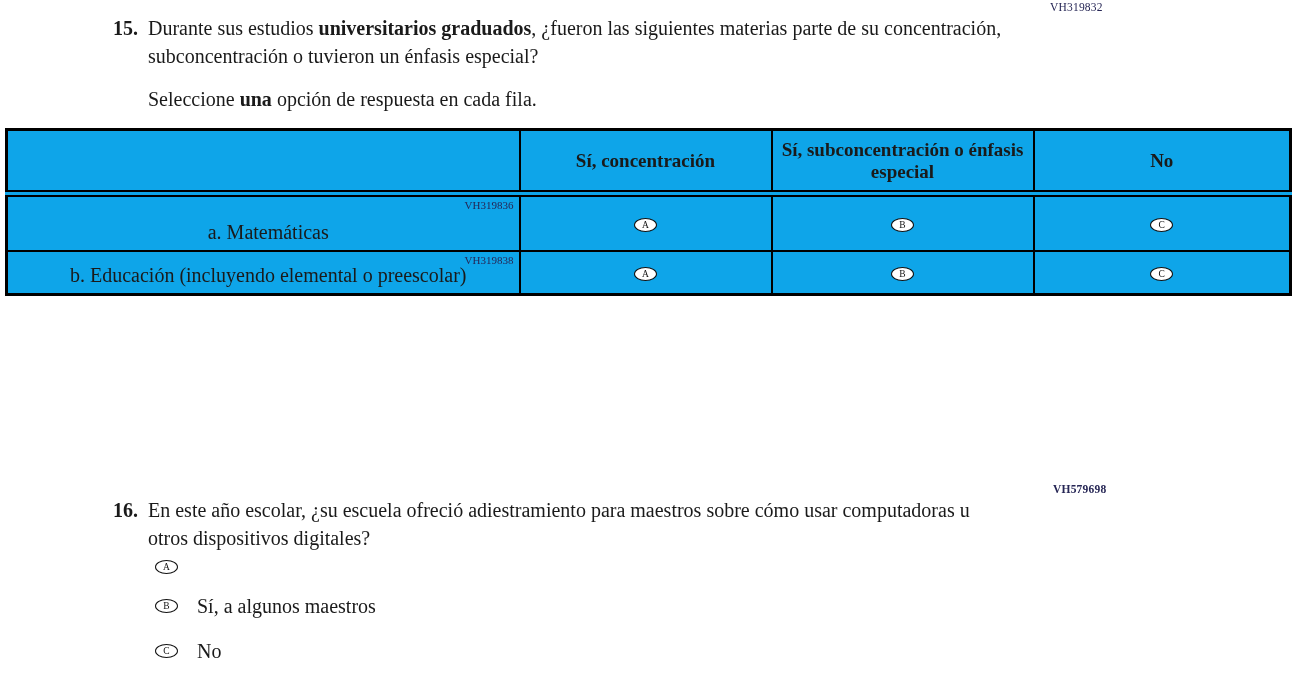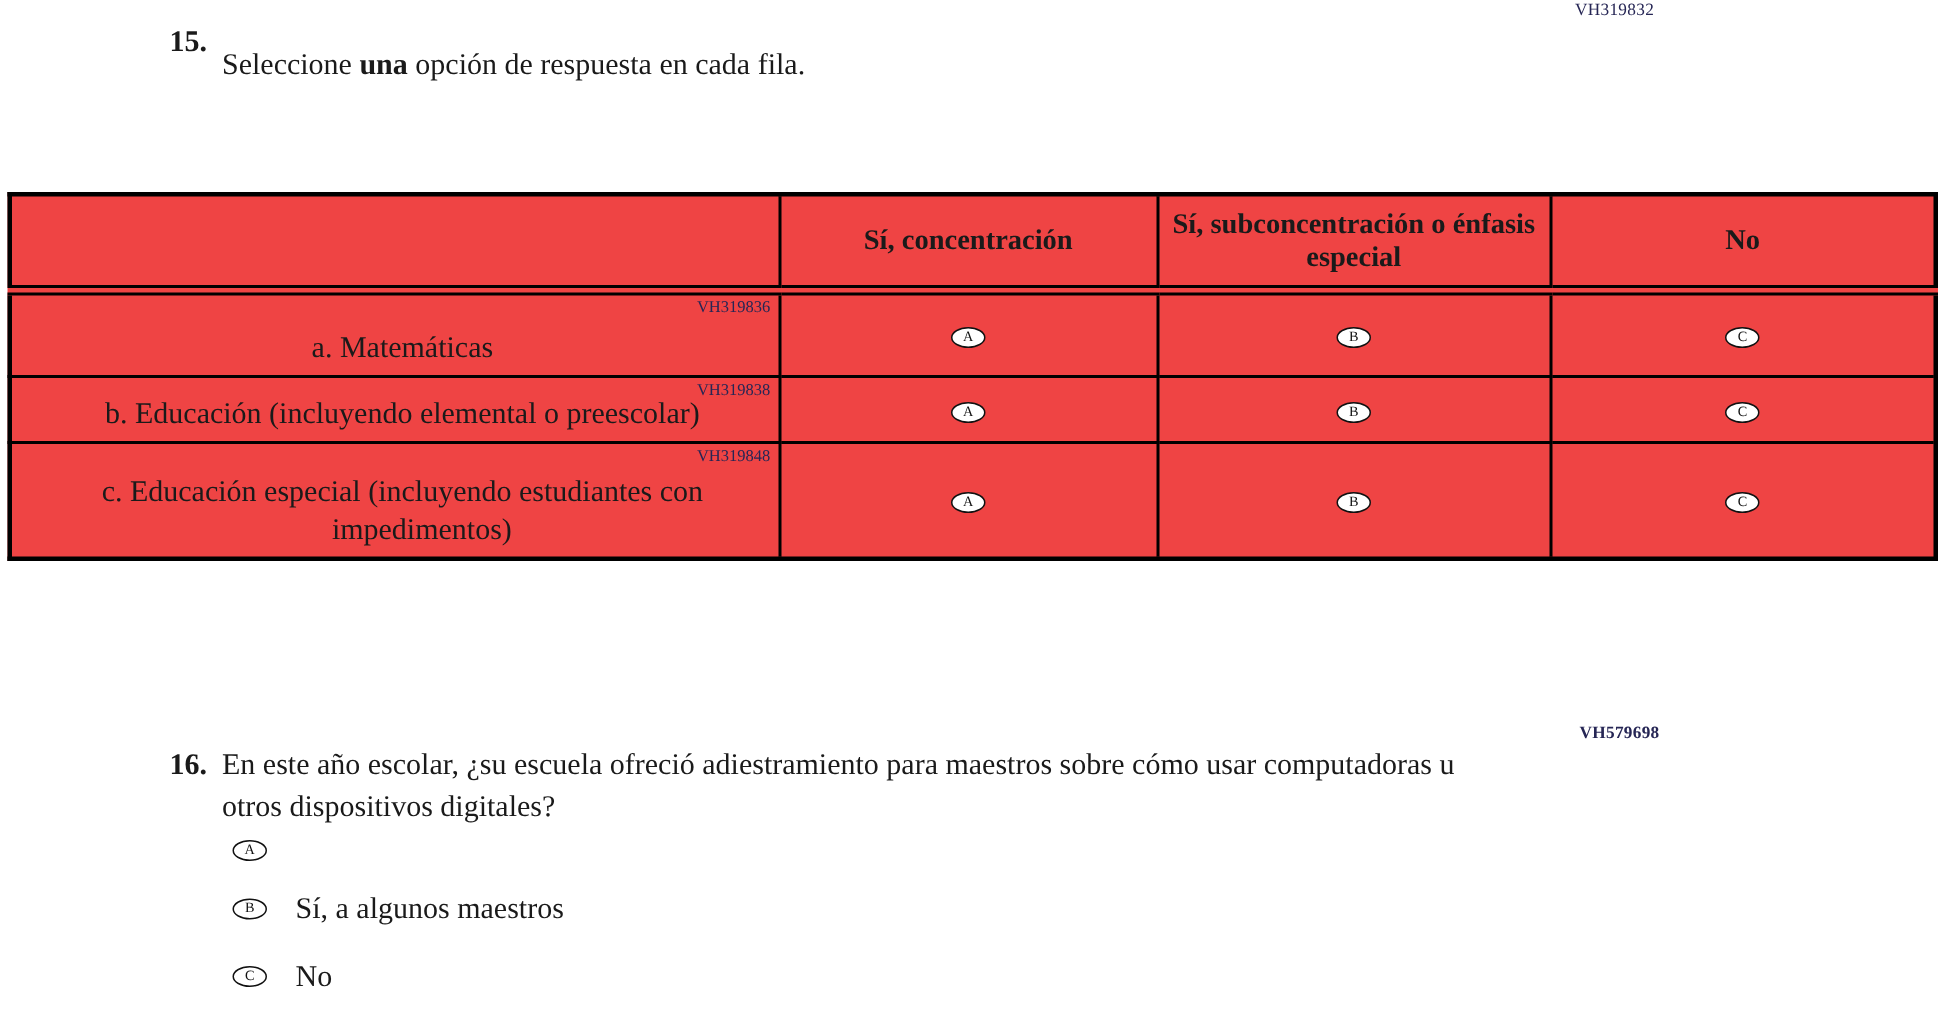--- a/index.html
+++ b/index.html
@@ -30,21 +30,21 @@
   .qtext{font-size:20px;line-height:28px;width:860px;}
   .qtext p{margin:0;}
   .instr{margin-top:15px !important;}
 
   table.grid{
     position:absolute;
     left:5px;top:128px;
     border-collapse:collapse;
     table-layout:fixed;
     width:1284px;
-    background:#ef4444;
+    background:#0ea5e9;
   }
   table.grid th, table.grid td{
     border:2px solid #000;
     padding:0;
     text-align:center;
   }
   table.grid{border:3px solid #000;}
   table.grid thead th{
     height:55px;
     font-size:19px;
@@ -110,20 +110,21 @@
 <body>
 
 <div class="page">
 
   <span class="vh-code q15-code">VH319832</span>
 
   <div class="question q15">
     <div class="qrow">
       <span class="qnum">15.</span>
       <div class="qtext">
+        <p><span>Durante sus estudios </span><b>universitarios graduados</b><span>, ¿fueron las siguientes materias parte de su concentración, subconcentración o tuvieron un énfasis especial?</span></p>
         <p class="instr"><span>Seleccione </span><b>una</b><span> opción de respuesta en cada fila.</span></p>
       </div>
     </div>
   </div>
 
   <table class="grid">
     <colgroup>
       <col style="width:513px">
         <col style="width:252px">
         <col style="width:262px">
@@ -161,35 +162,20 @@
         <td class="bubble-cell"><span class="bubble">
               <span>A</span>
             </span></td>
         <td class="bubble-cell"><span class="bubble">
               <span>B</span>
             </span></td>
         <td class="bubble-cell"><span class="bubble">
               <span>C</span>
             </span></td>
       </tr>
-      <tr class="row-c">
-        <td class="label-cell">
-          <span class="cell-code">VH319848</span>
-          <div class="row-label">c.  Educación especial (incluyendo estudiantes con impedimentos)</div>
-        </td>
-        <td class="bubble-cell"><span class="bubble">
-              <span>A</span>
-            </span></td>
-        <td class="bubble-cell"><span class="bubble">
-              <span>B</span>
-            </span></td>
-        <td class="bubble-cell"><span class="bubble">
-              <span>C</span>
-            </span></td>
-      </tr>
     </tbody>
   </table>
 
   <span class="vh-code q16-code">VH579698</span>
 
   <div class="question q16">
     <div class="qrow">
       <span class="qnum">16.</span>
       <div class="qtext">
         <p>En este año escolar, ¿su escuela ofreció adiestramiento para maestros sobre cómo usar computadoras u otros dispositivos digitales?</p>

